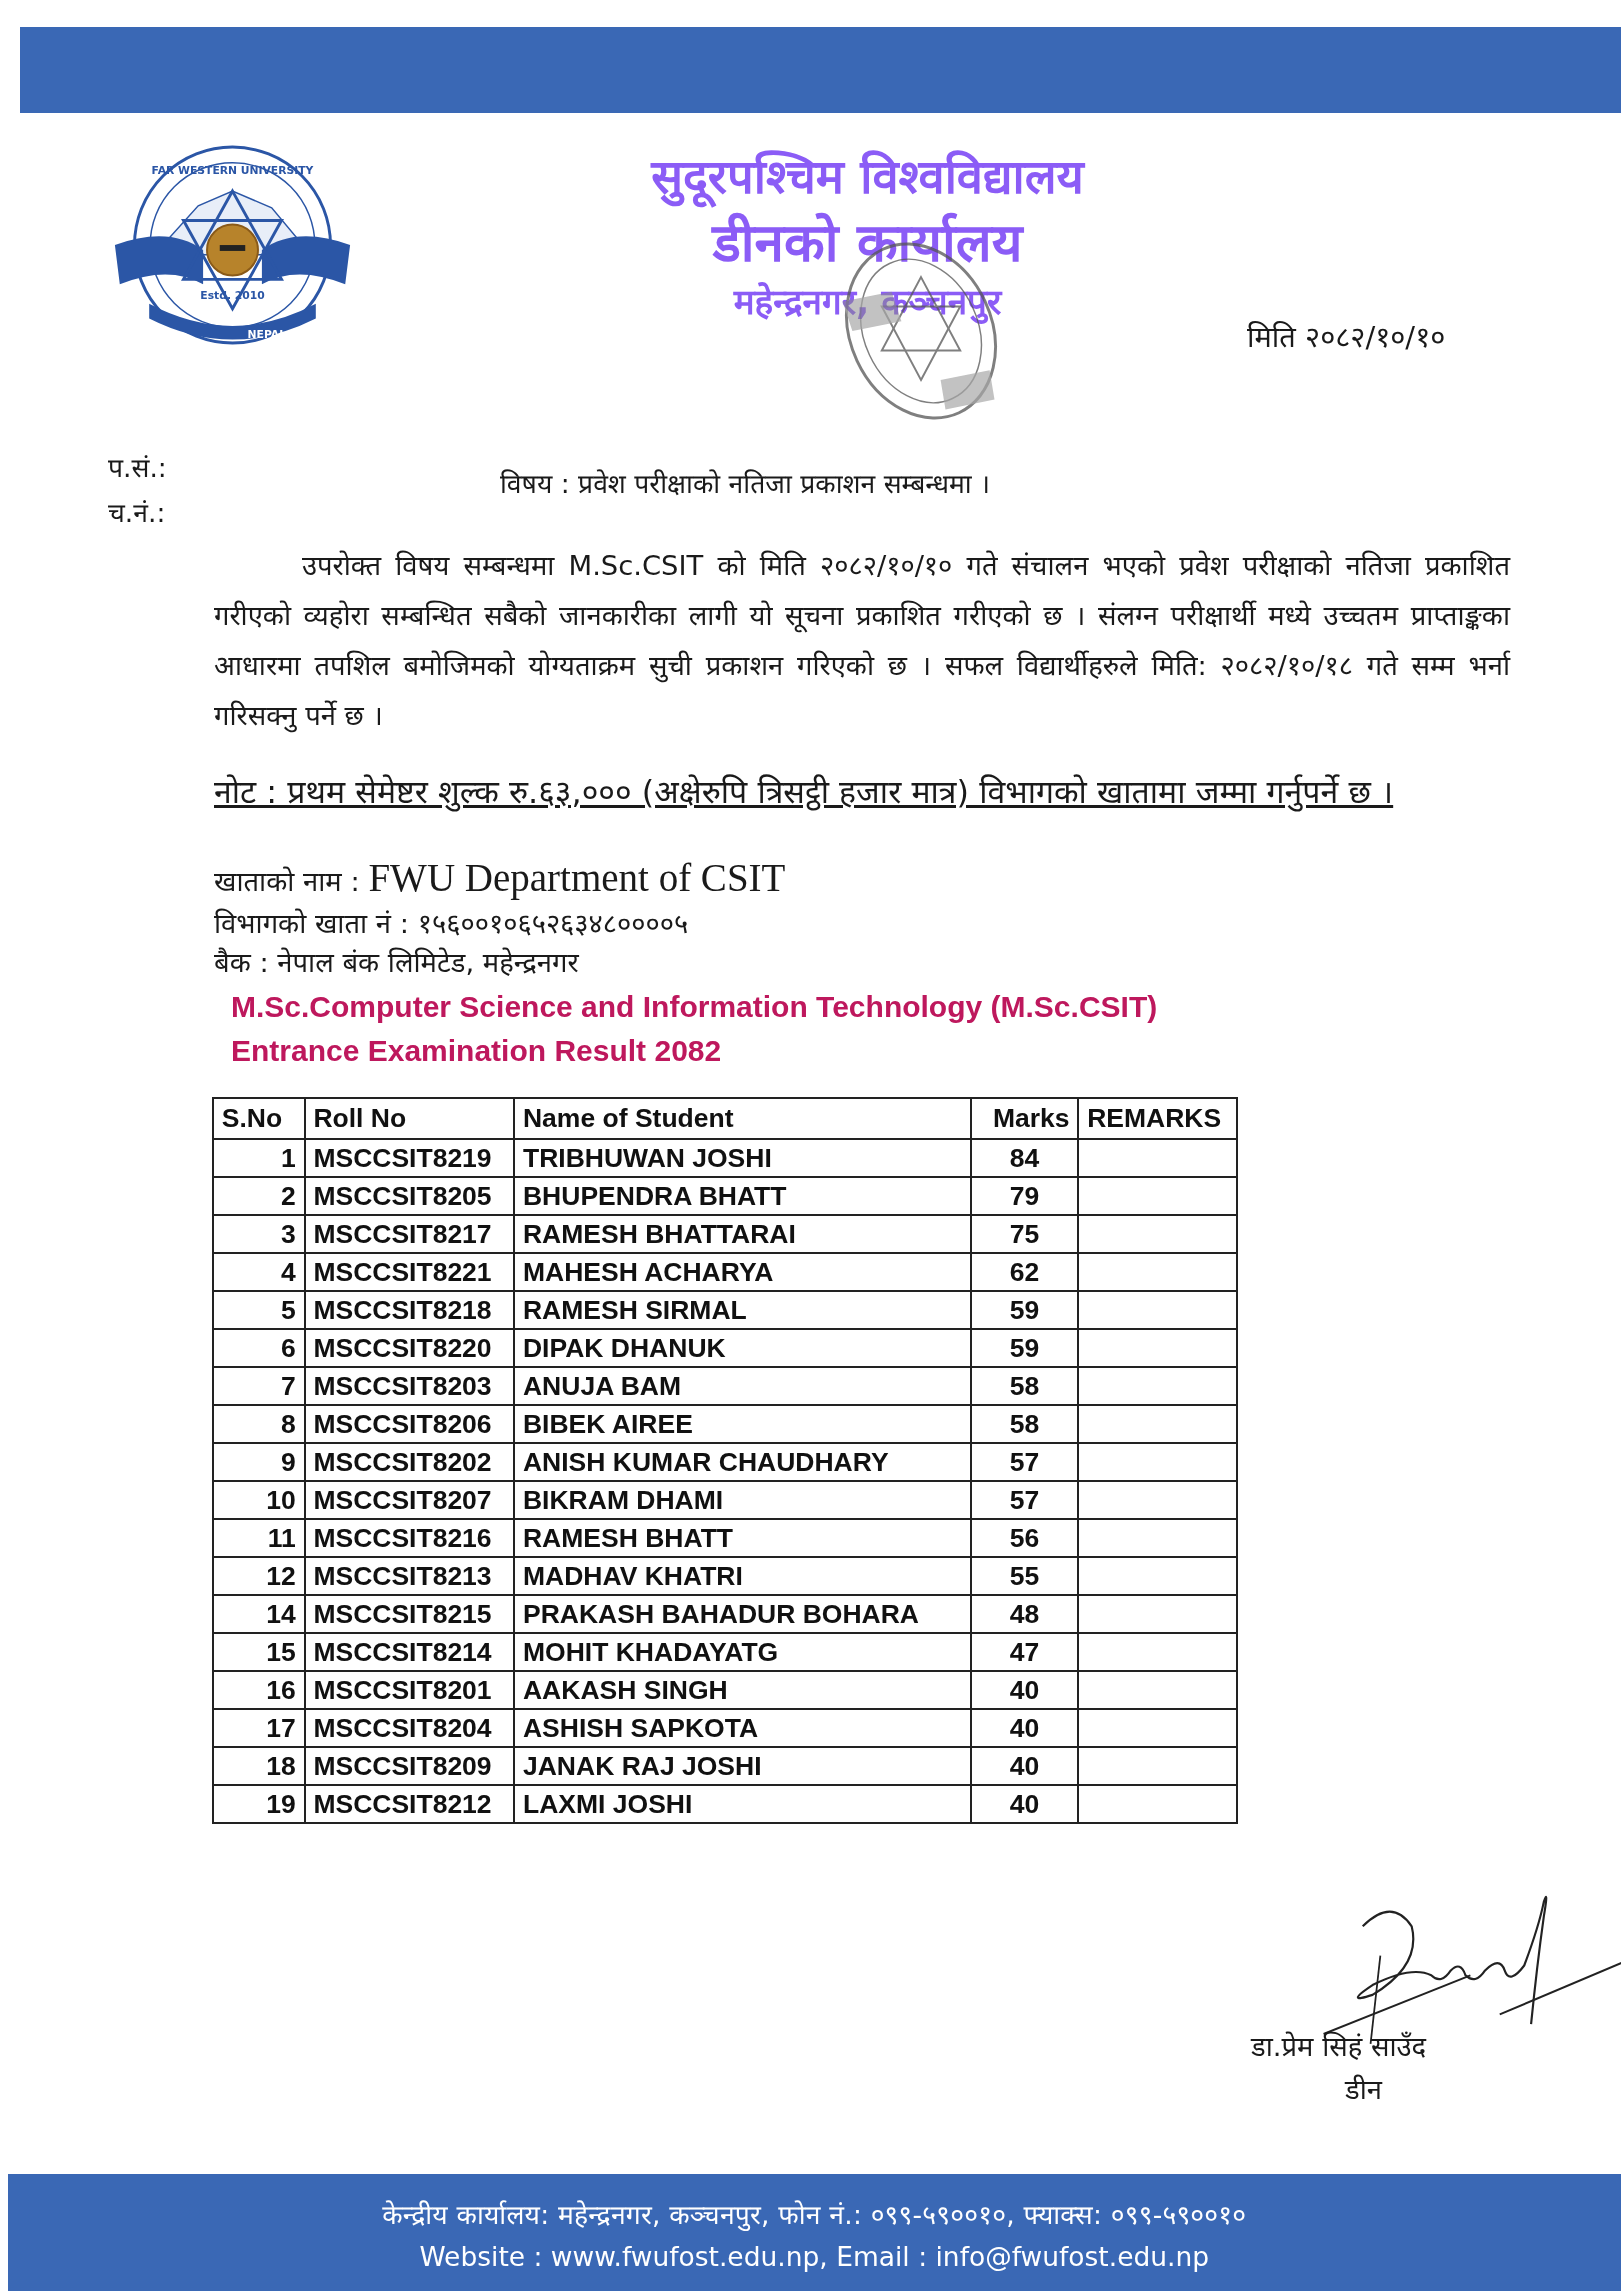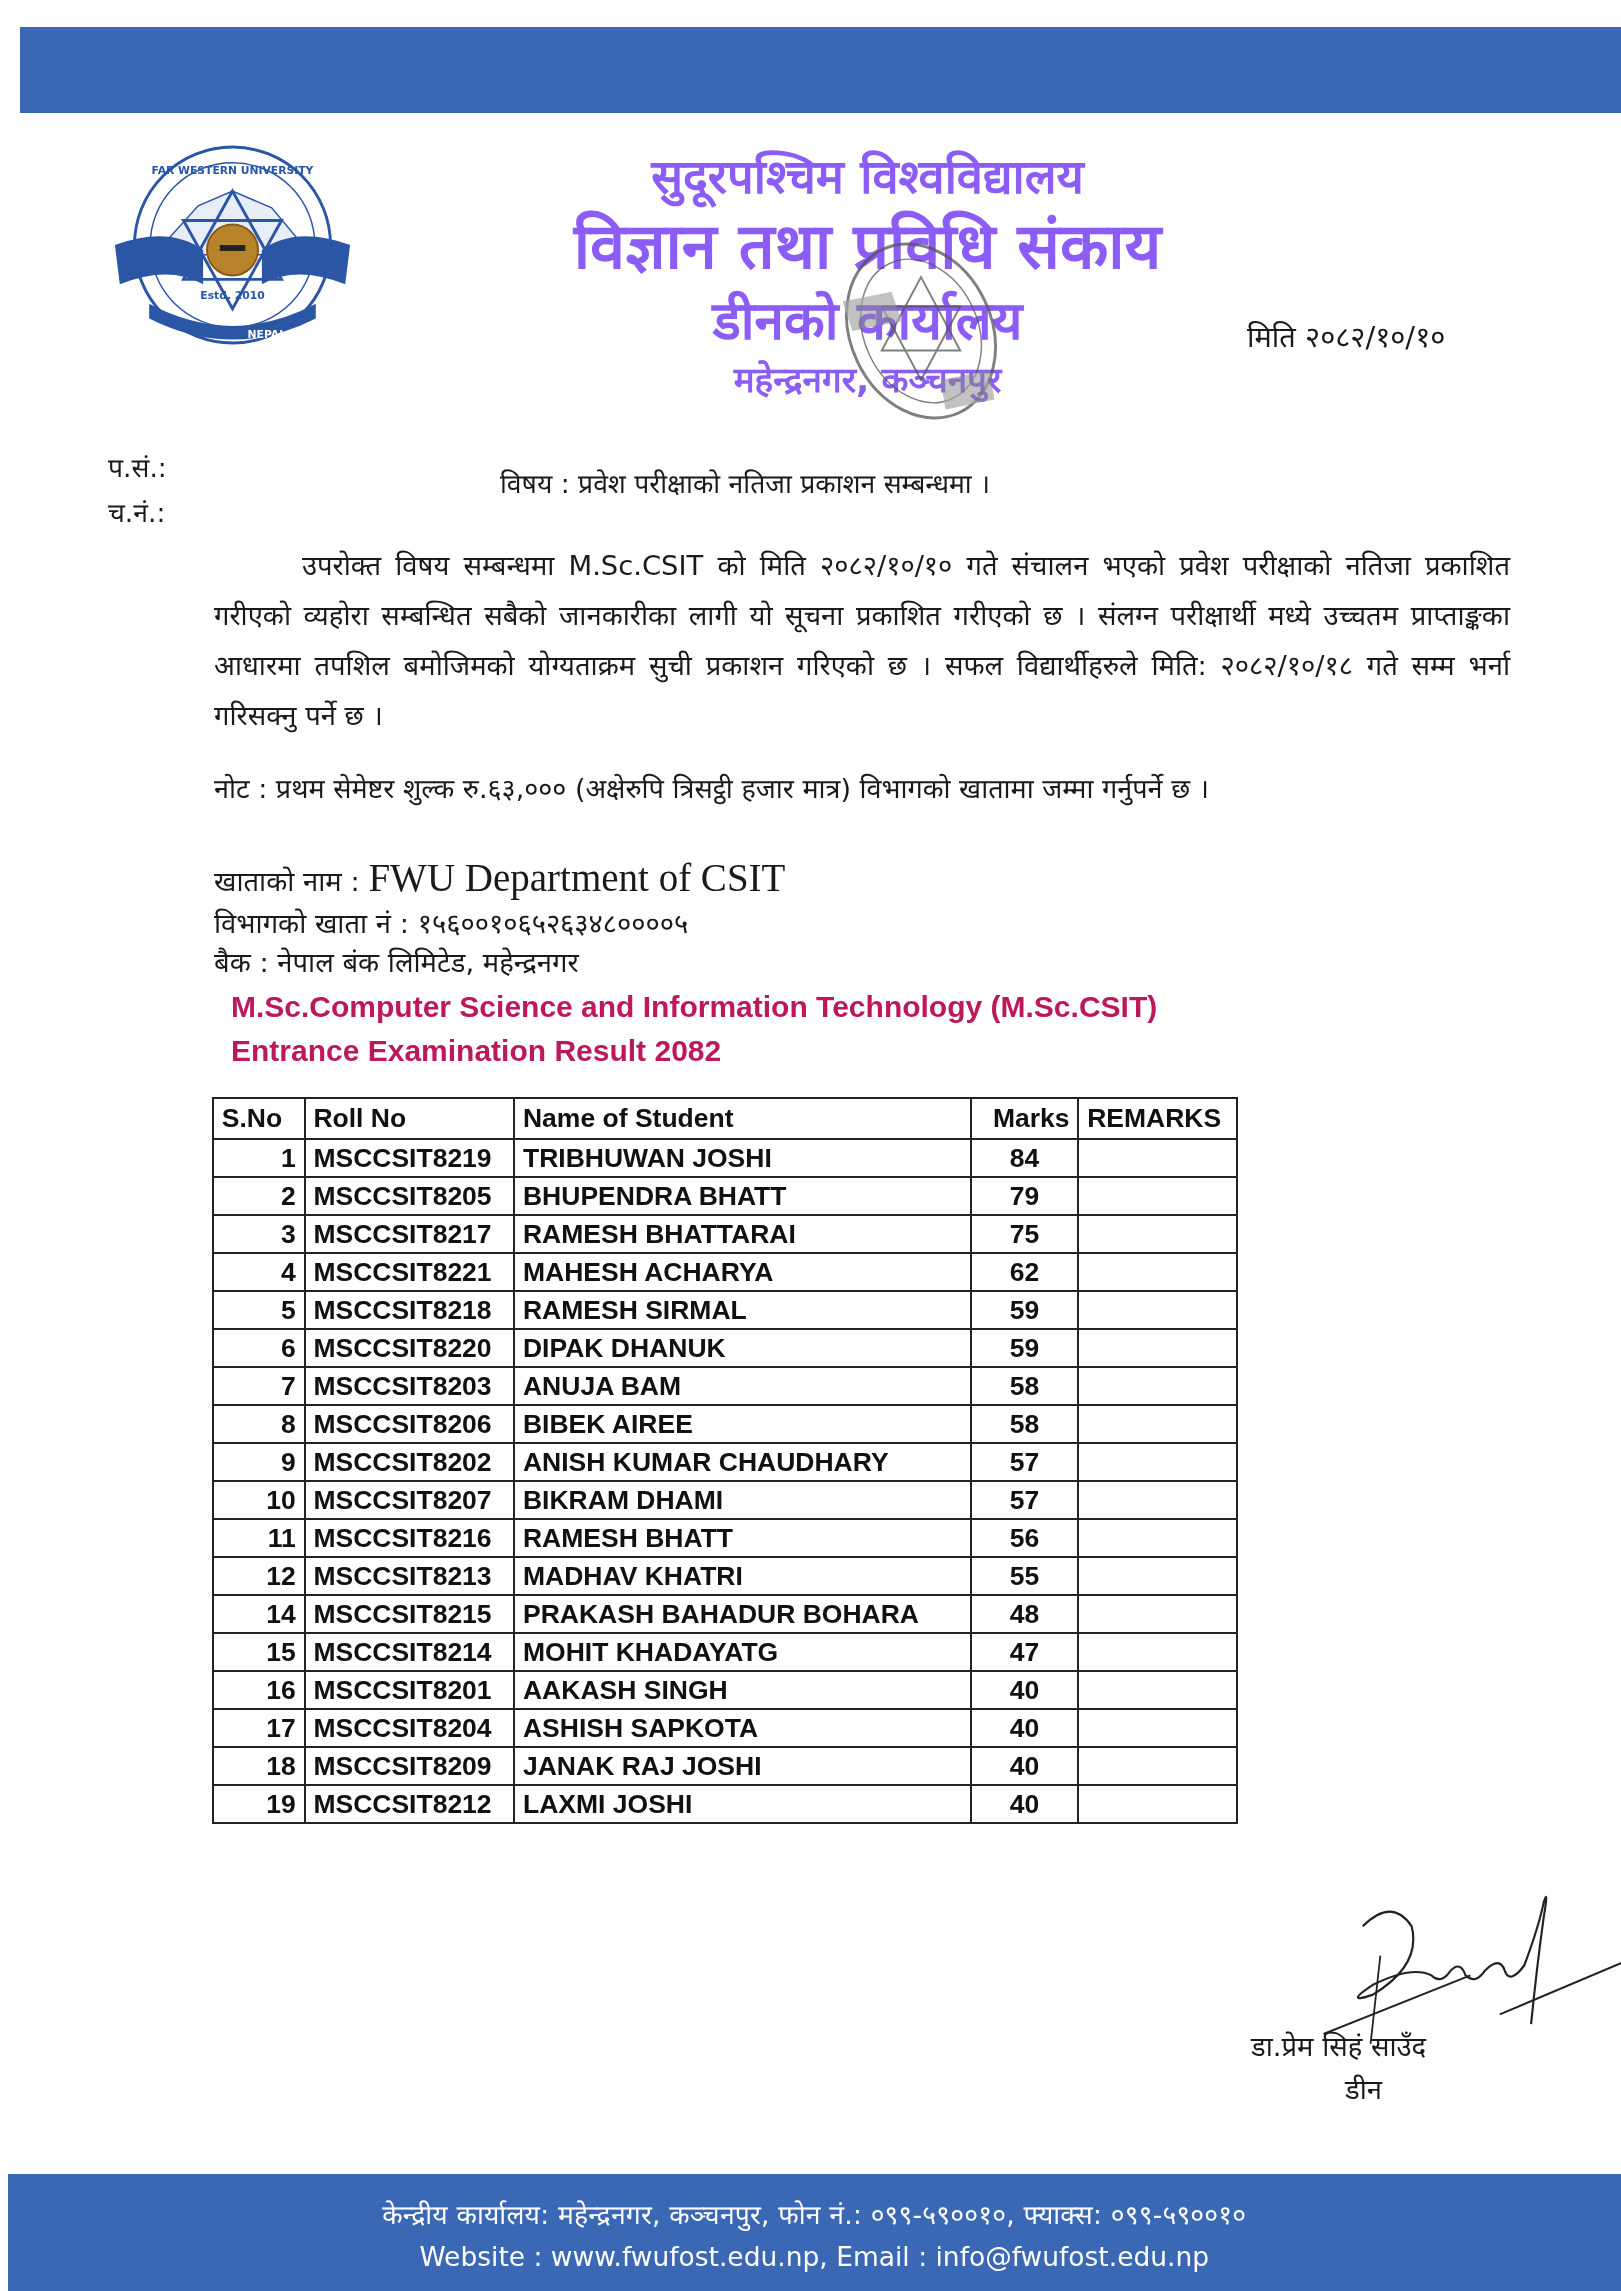--- a/index.html
+++ b/index.html
@@ -25,21 +25,21 @@
   .date { position: absolute; left: 1247px; top: 316px; font-size: 29px; font-family: "DejaVu Sans", sans-serif; }
 
   .ref { position: absolute; left: 108px; font-size: 26.5px; font-family: "DejaVu Sans", sans-serif; }
   .ref.ps { top: 449px; }
   .ref.cn { top: 494px; }
 
   .subject { position: absolute; left: 500px; top: 465px; font-size: 26.5px; font-family: "DejaVu Sans", sans-serif; }
 
   .para { position: absolute; left: 214px; top: 541px; width: 1296px; font-size: 27.4px; line-height: 50px;
           text-align: justify; text-indent: 88px; font-family: "DejaVu Sans", sans-serif; }
-  .note { position: absolute; left: 214px; top: 769px; font-size: 27px; font-family: "DejaVu Sans", sans-serif; }
+  .note { position: absolute; left: 214px; top: 769px; font-size: 32px; font-family: "DejaVu Sans", sans-serif; text-decoration: underline; }
 
   .acct { position: absolute; left: 214px; font-family: "DejaVu Sans", sans-serif; font-size: 27.4px; }
   .acct.name { top: 855px; }
   .acct.name .en { font-family: "Liberation Serif", serif; font-size: 39px; }
   .acct.no { top: 904px; }
   .acct.bank { top: 943px; }
 
   .res-title { position: absolute; left: 231px; font-family: "Liberation Sans", sans-serif; font-weight: bold;
                font-size: 30px; color: #be185d; }
   .res-title.a { top: 990px; }
@@ -76,21 +76,20 @@
   <circle cx="125" cy="115" r="26" fill="#b7832b" stroke="#8a5a18" stroke-width="2"></circle>
   <rect x="112" y="110" width="26" height="6" fill="#222"></rect>
   <path d="M40 170 Q125 215 210 170 L210 185 Q125 228 40 185 Z" fill="#2b56a6"></path>
   <text x="125" y="165" text-anchor="middle" font-size="11" fill="#2b56a6" font-family="DejaVu Sans, sans-serif" font-weight="bold">Estd. 2010</text>
   <text x="160" y="205" text-anchor="middle" font-size="11" fill="#ffffff" font-family="DejaVu Sans, sans-serif" font-weight="bold">NEPAL</text>
   <text x="125" y="38" text-anchor="middle" font-size="11" fill="#2b56a6" font-family="DejaVu Sans, sans-serif" font-weight="bold">FAR WESTERN UNIVERSITY</text>
 </svg>
 
 <div class="uni-title">
   <div class="t1">सुदूरपश्चिम विश्वविद्यालय</div>
-  <div class="t2">विज्ञान तथा प्रविधि संकाय</div>
   <div class="t3">डीनको कार्यालय</div>
   <div class="t4">महेन्द्रनगर, कञ्चनपुर</div>
 </div>
 
 <svg class="stamp" viewBox="0 0 200 200">
   <ellipse cx="100" cy="100" rx="72" ry="92" fill="none" stroke="#555" stroke-width="3" transform="rotate(-25 100 100)"></ellipse>
   <ellipse cx="100" cy="100" rx="58" ry="76" fill="none" stroke="#555" stroke-width="1.5" transform="rotate(-25 100 100)"></ellipse>
   <polygon points="100,45 140,120 60,120" fill="none" stroke="#555" stroke-width="2"></polygon>
   <polygon points="100,150 140,75 60,75" fill="none" stroke="#555" stroke-width="2"></polygon>
   <path d="M20 70 L70 60 L80 90 L30 100 Z" fill="#8a8a8a" opacity="0.7"></path>

